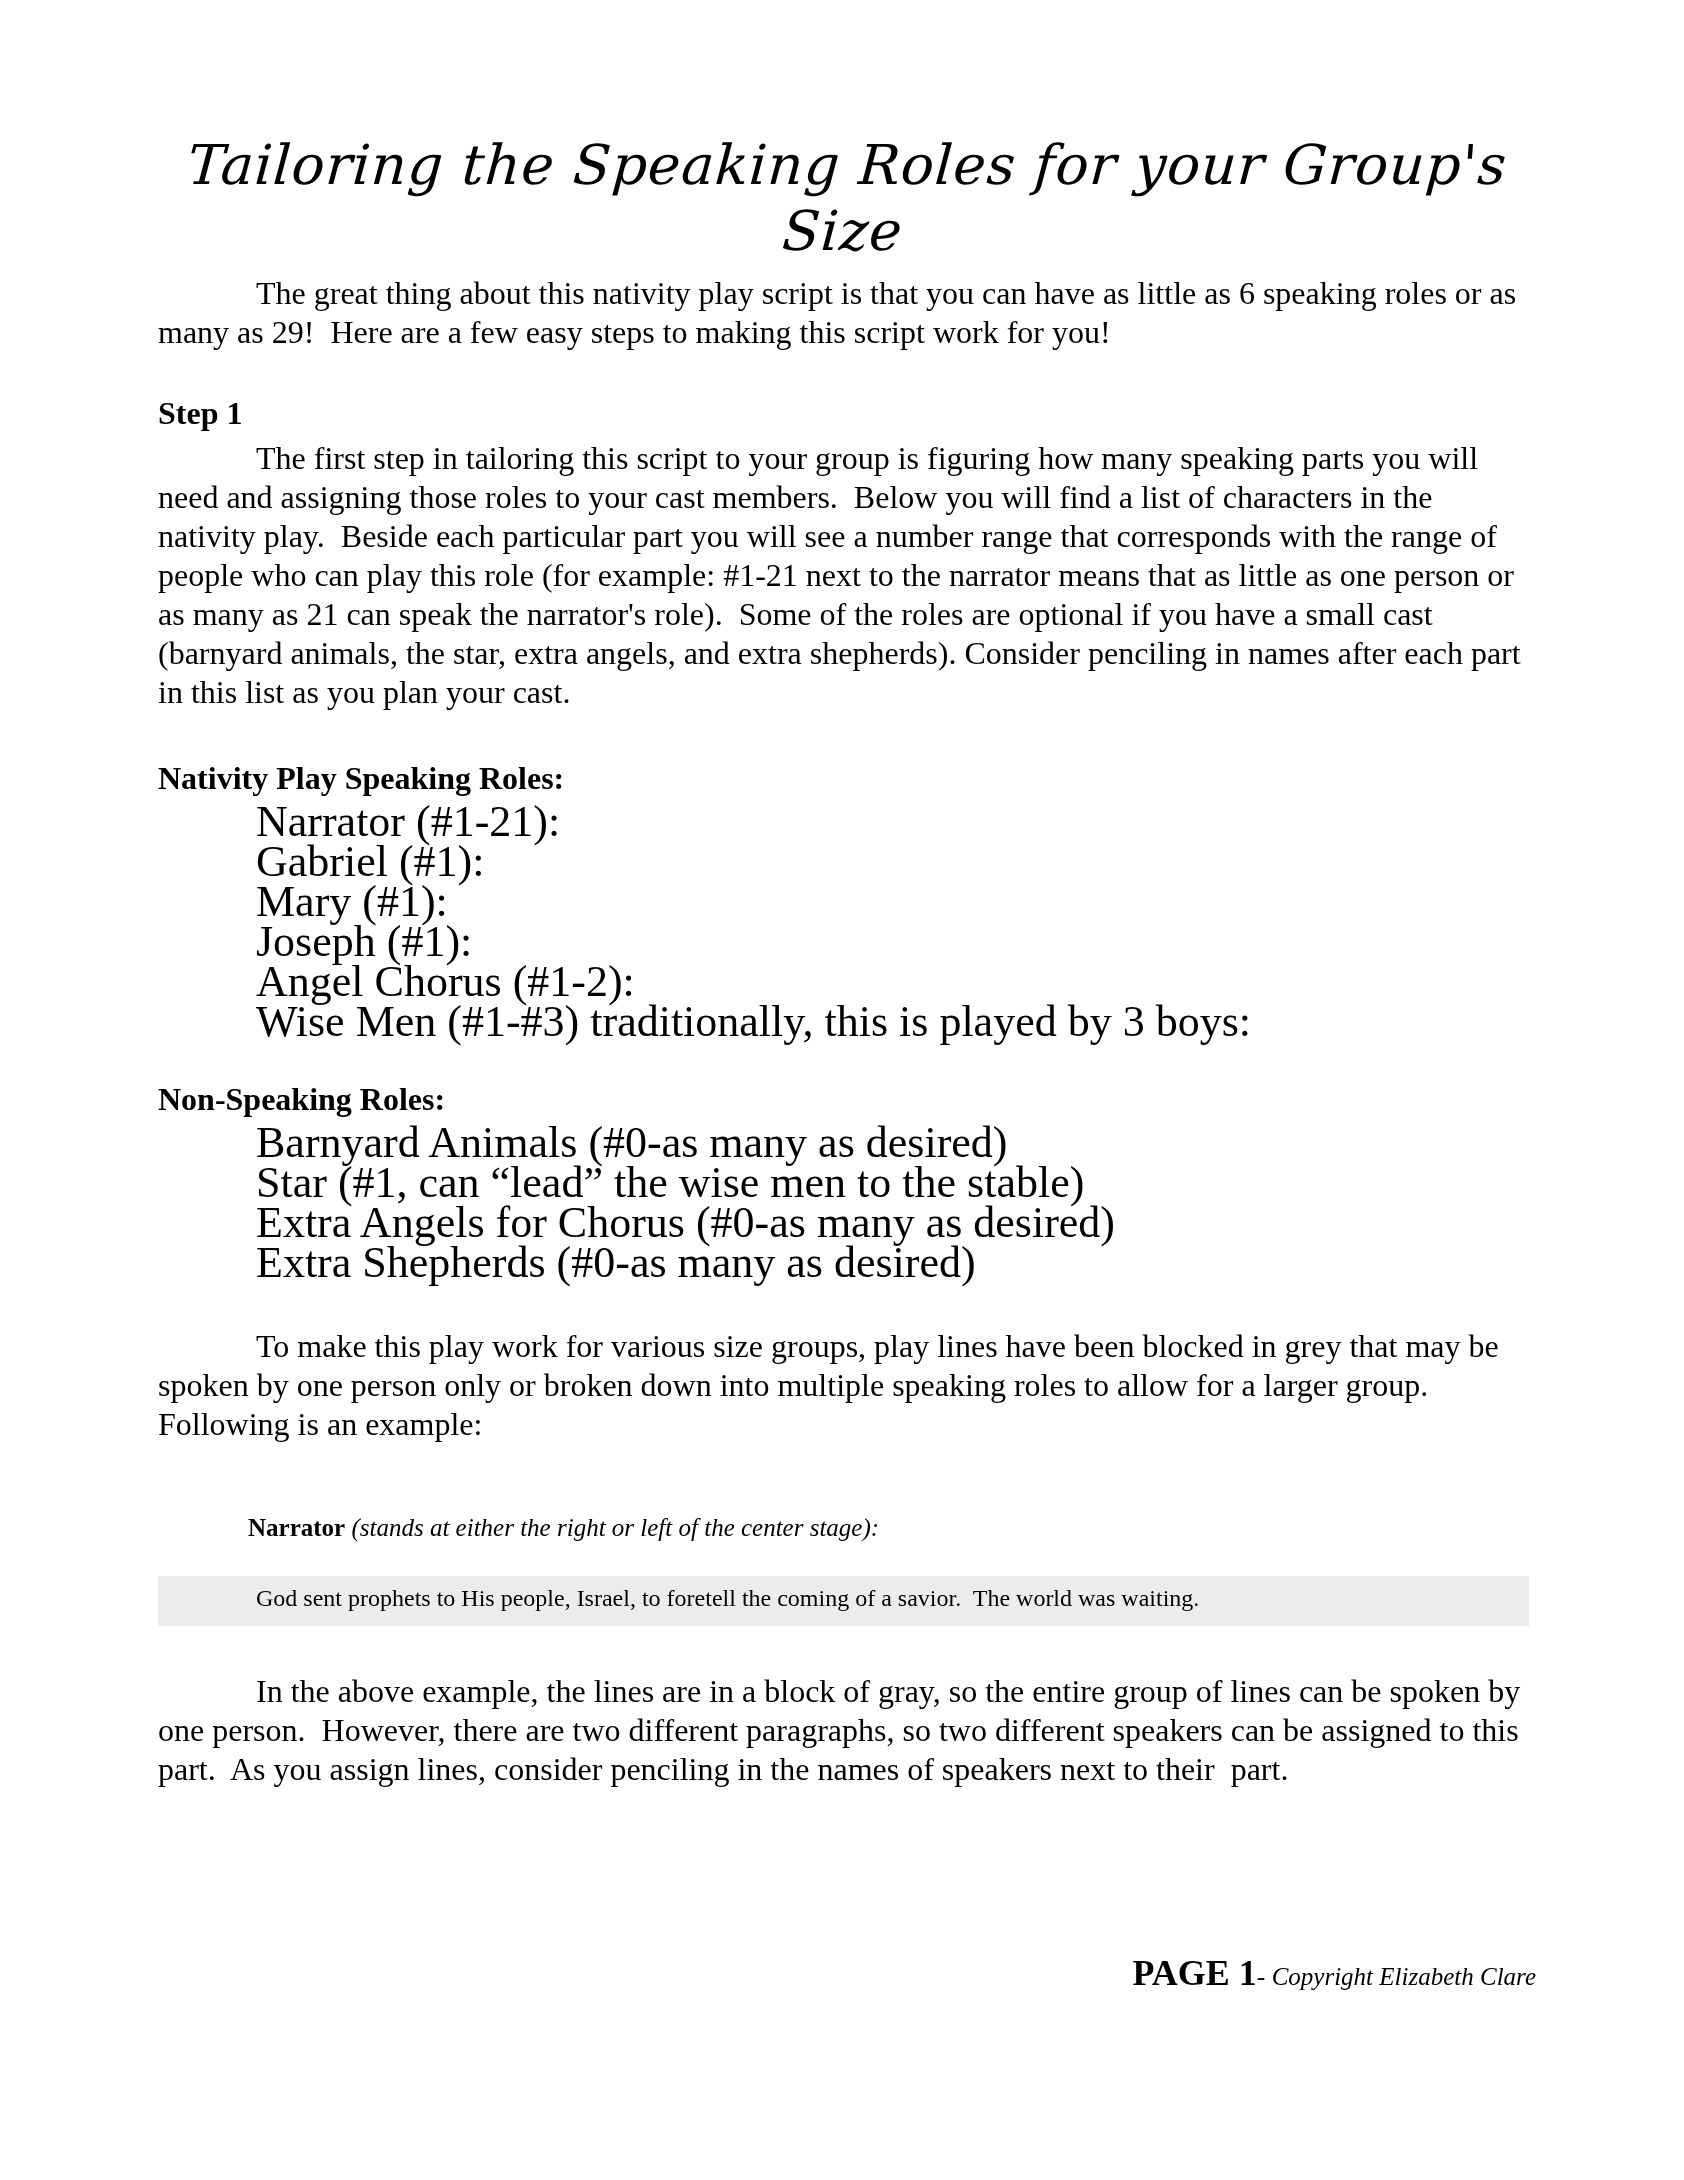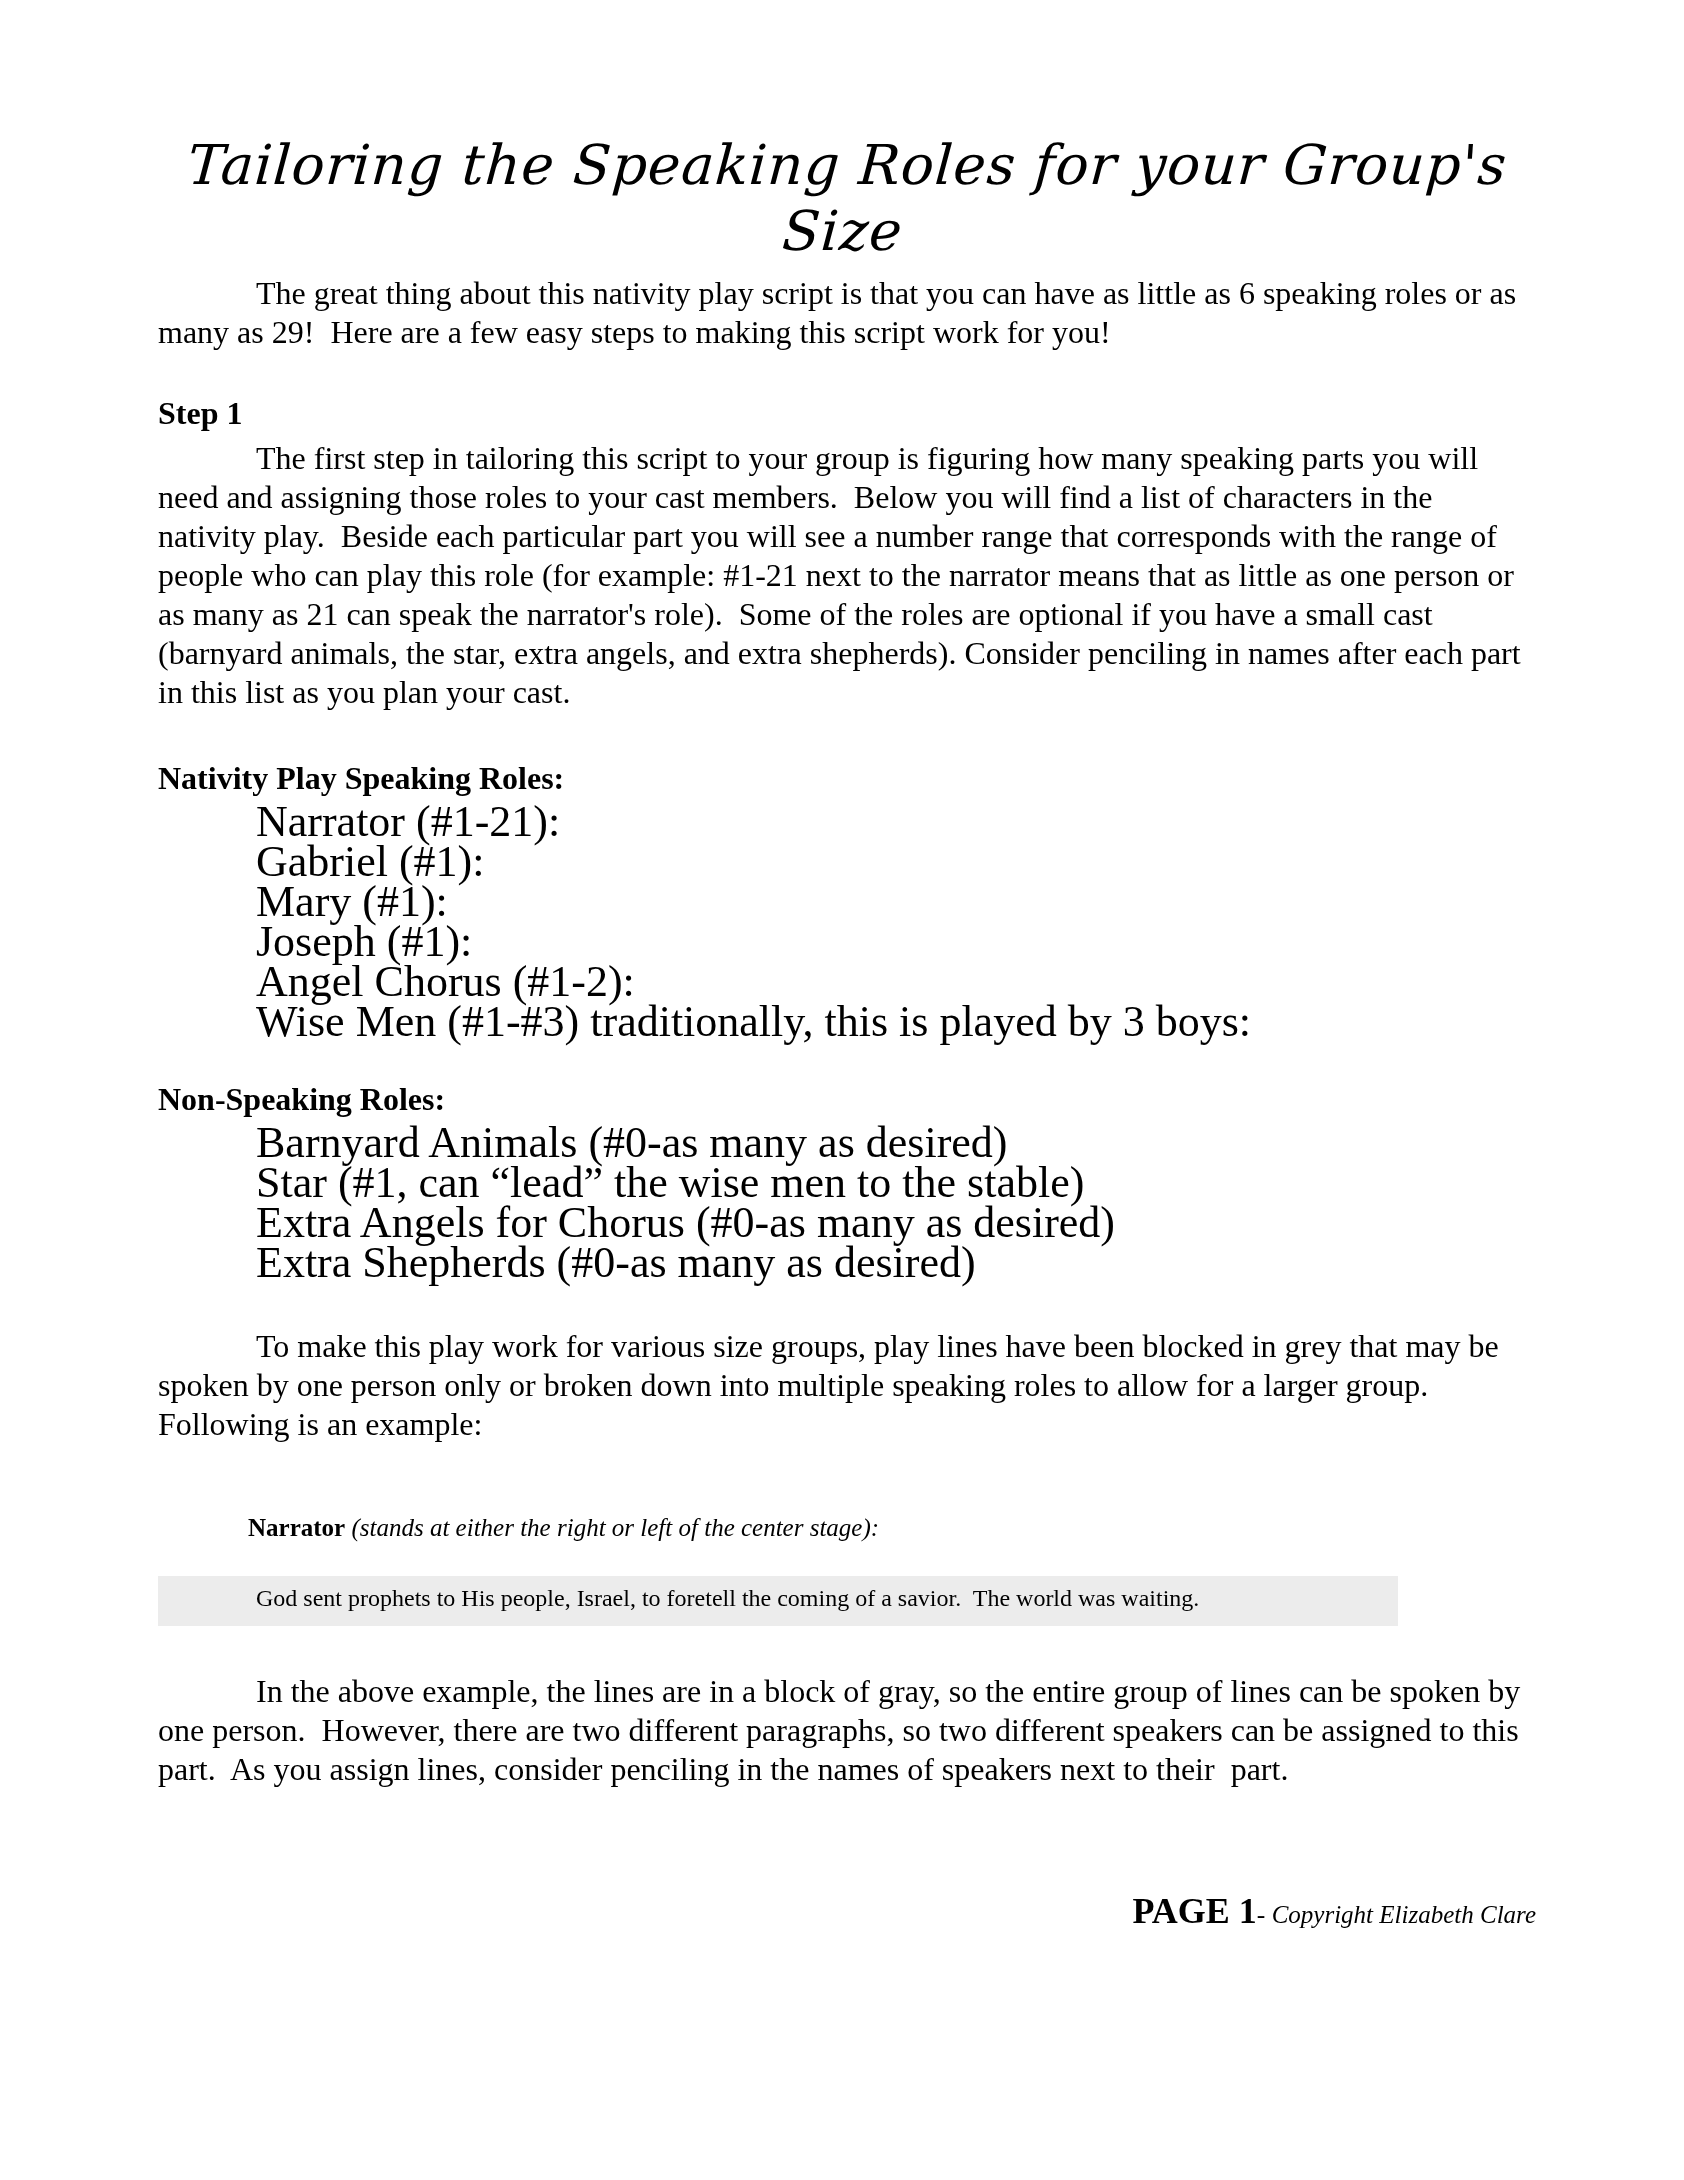--- a/index.html
+++ b/index.html
@@ -67,38 +67,38 @@
   .speaker-line {
     font-size: 25px;
     line-height: 31px;
     white-space: pre-wrap;
     margin-bottom: 1.7px;
   }
   .speaker { font-weight: bold; margin-left: 40px; }
   .stage { font-style: italic; }
 
   .highlight {
-    width: 1240px;
+    width: 1371px;
     padding: 6.8px 0 12px 0;
   }
   .hl-line {
     font-size: 24px;
     line-height: 31px;
     padding-left: 98px;
     padding-right: 17px;
     white-space: pre-wrap;
   }
   .hl-line.second { margin-top: 22px; }
 
   .explanation { margin-top: 46px; }
   .closing { margin-top: 39px; }
 
   .footer {
     position: absolute;
-    top: 1874px;
+    top: 1936px;
     right: 149px;
     white-space: pre-wrap;
   }
   .page-num {
     font-weight: bold;
     font-size: 36px;
   }
   .dash { font-size: 25.6px; }
   .copyright {
     font-style: italic;

